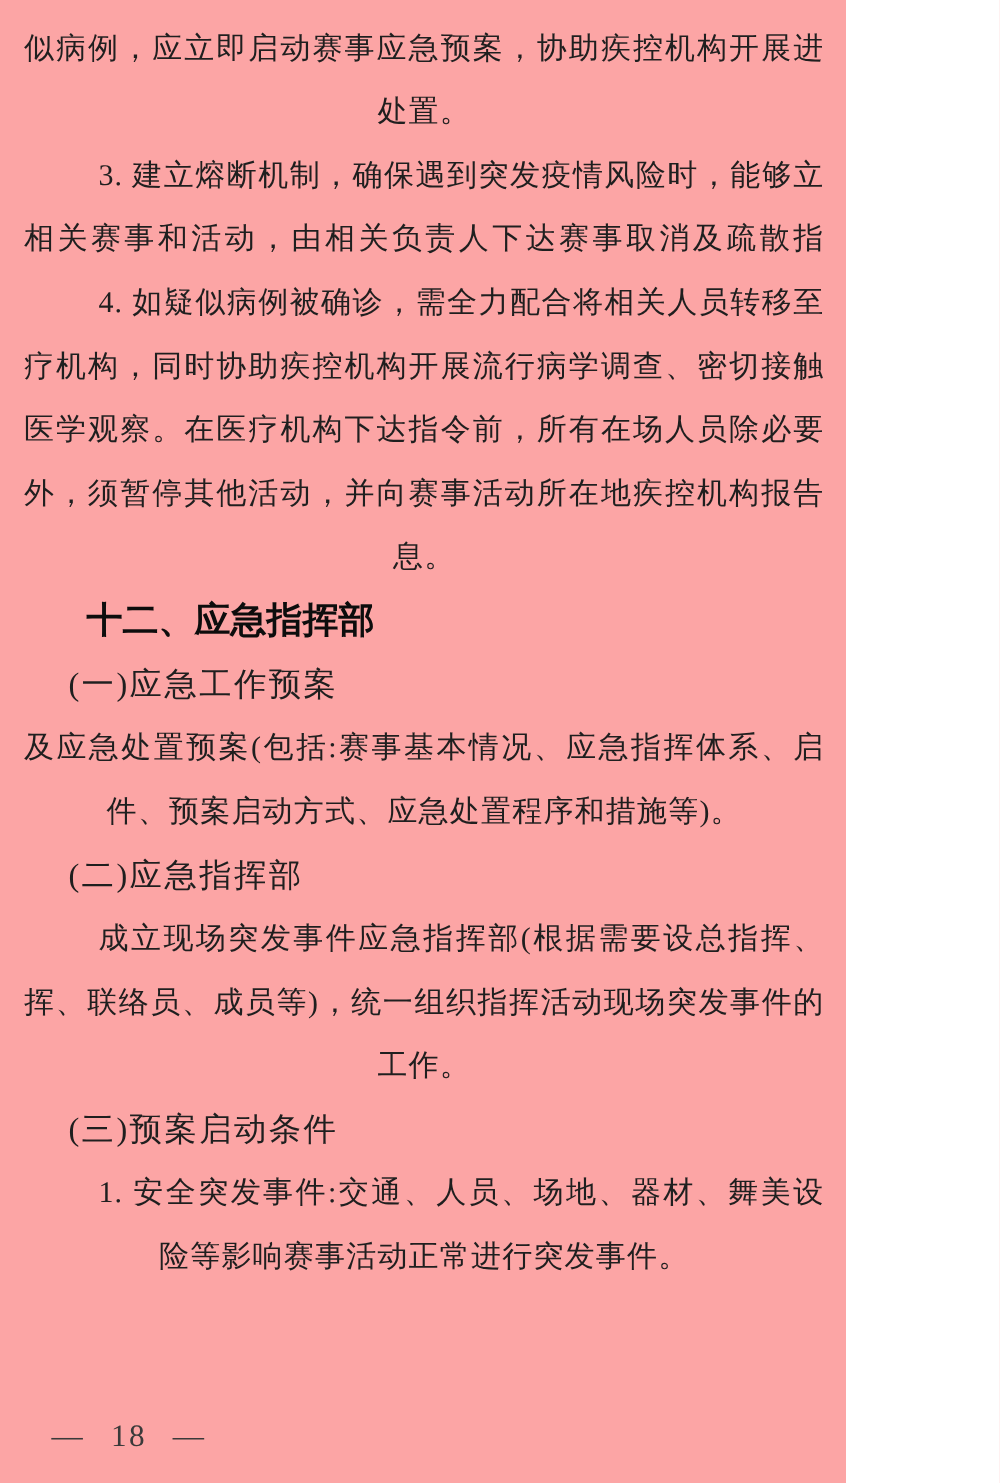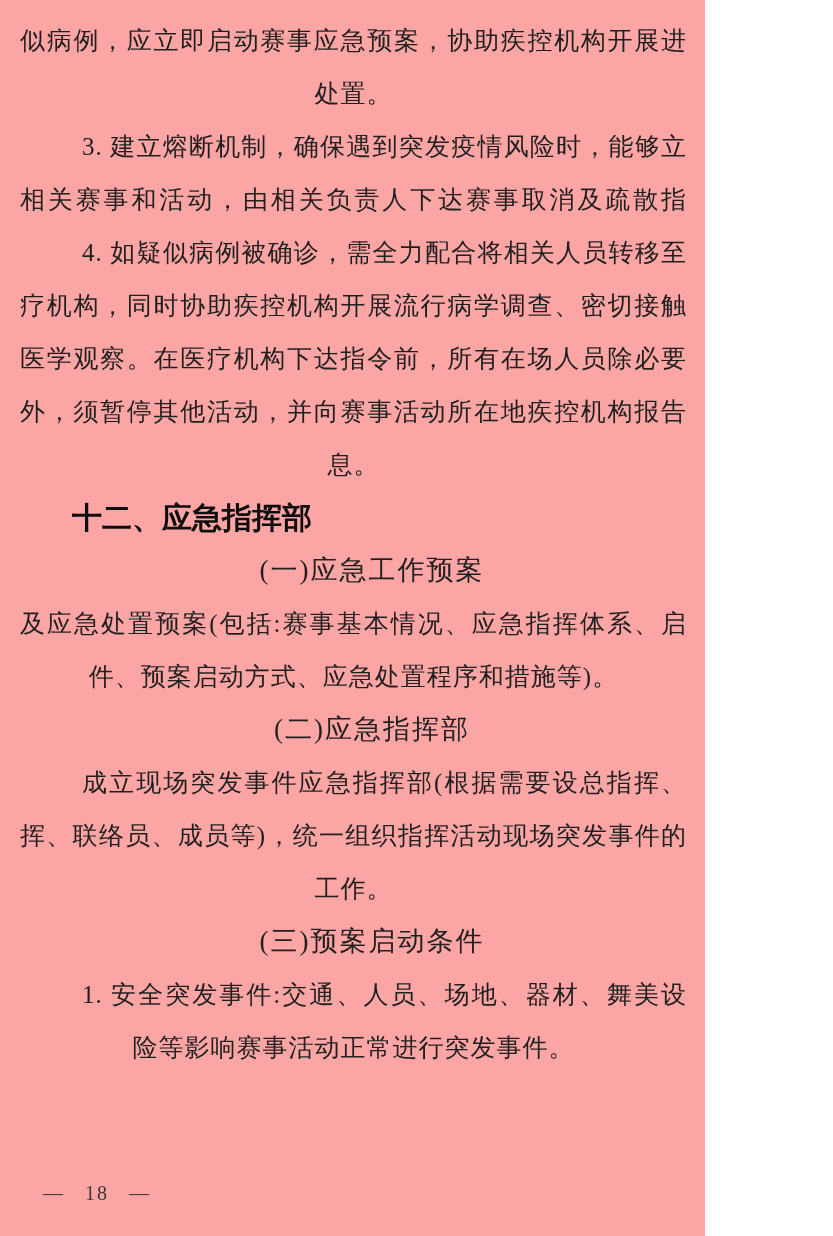--- a/index.html
+++ b/index.html
@@ -43,30 +43,30 @@
     font-weight: 700;
     font-size: 30px;
     color: #0d0d0d;
     text-align: left;
     text-align-last: auto;
     text-indent: 52px;
     letter-spacing: 0;
   }
   .ln.sub {
     font-size: 27px;
-    text-align: center;
+    text-align: left;
     text-align-last: auto;
     text-indent: 37px;
     letter-spacing: 2px;
   }
   .footer {
     position: absolute;
     left: 43px;
     top: 1182px;
-    font-size: 20px;
+    font-size: 26px;
     color: #3a3a3a;
     letter-spacing: 2px;
     word-spacing: 13px;
   }
 </style>
 </head>
 <body>
 
 <div class="page">
   <div class="content">

